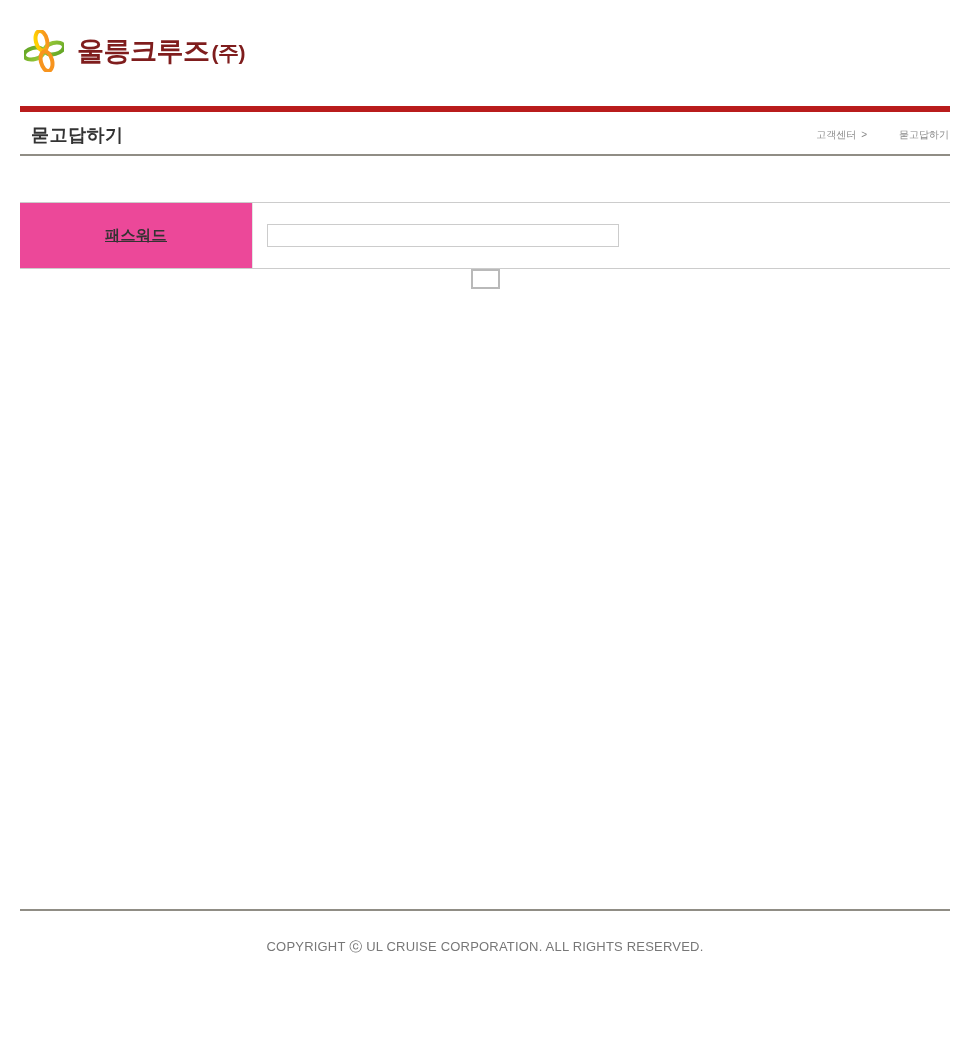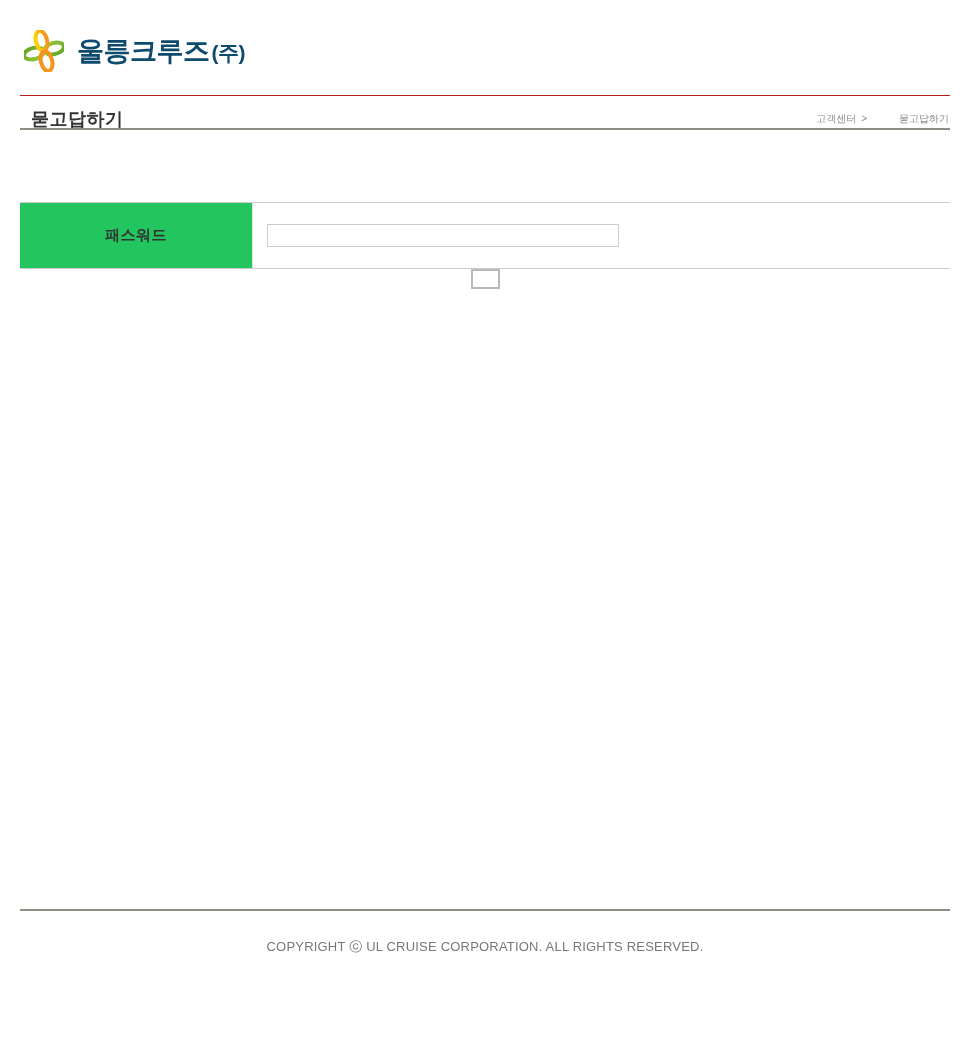--- a/index.html
+++ b/index.html
@@ -3,40 +3,40 @@
 <meta charset="utf-8">
 <style>
   * { margin:0; padding:0; box-sizing:border-box; }
   html,body { width:970px; height:1042px; background:#ffffff;
               font-family:"Liberation Sans", sans-serif; }
   body { position:relative; overflow:hidden; }
 
   
   .logo { position:absolute; left:24px; top:30px; display:flex; align-items:center; cursor:pointer; }
   .logo-icon { width:40px; height:42px; display:block; }
-  .logo-text { margin-left:13px; color:#0c4a6e; font-weight:800; font-size:27px;
+  .logo-text { margin-left:13px; color:#7f1d1d; font-weight:800; font-size:27px;
                letter-spacing:-0.5px; white-space:nowrap; }
   .logo-suffix { font-size:21px; font-weight:600; margin-left:2px; }
 
   
-  .title-band { position:absolute; left:20px; top:95px; width:930px; height:35px;
-                border-top:1px solid #b91c1c; border-bottom:2px solid #908d85; }
+  .title-band { position:absolute; left:20px; top:106px; width:930px; height:50px;
+                border-top:6px solid #b91c1c; border-bottom:2px solid #908d85; }
   .page-title { position:absolute; left:11px; top:11px; font-size:18px; font-weight:bold;
                 color:#333333; letter-spacing:0.5px; }
   .breadcrumb { position:absolute; right:1px; top:16px; font-size:10px; color:#888888; }
   .breadcrumb .sep { margin-left:5px; }
   .breadcrumb .current { margin-left:32px; }
 
   
   .form-table { position:absolute; left:20px; top:202px; width:930px; height:67px;
                 border-top:1px solid #cccccc; border-bottom:1px solid #cccccc;
                 display:flex; }
-  .label-cell { width:233px; background:#22c55e; border-right:1px solid #e3e3e3;
+  .label-cell { width:233px; background:#ec4899; border-right:1px solid #e3e3e3;
                 display:flex; align-items:center; justify-content:center;
-                font-size:15px; font-weight:bold; color:#333333; letter-spacing:0.5px; }
+                font-size:15px; font-weight:bold; color:#333333; letter-spacing:0.5px;text-decoration:underline; }
   .value-cell { flex:1; display:flex; align-items:center; padding-left:14px; }
   .password-input { width:352px; height:23px; border:1px solid #cccccc; background:#ffffff;
                     font-size:13px; padding:0 4px; outline:none; }
 
   
   .submit-box { position:absolute; left:471px; top:269px; width:29px; height:20px;
                 background:#ffffff; border:2px solid #b9b9b9; font-size:10px; color:#555;
                 cursor:pointer; padding:0; }
 
   

